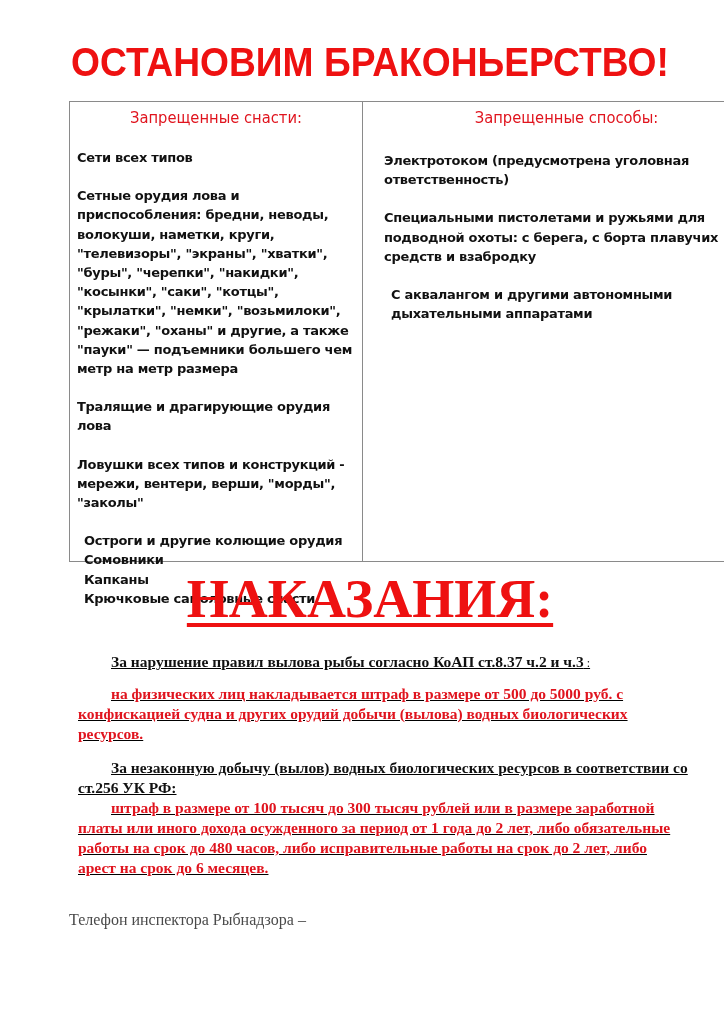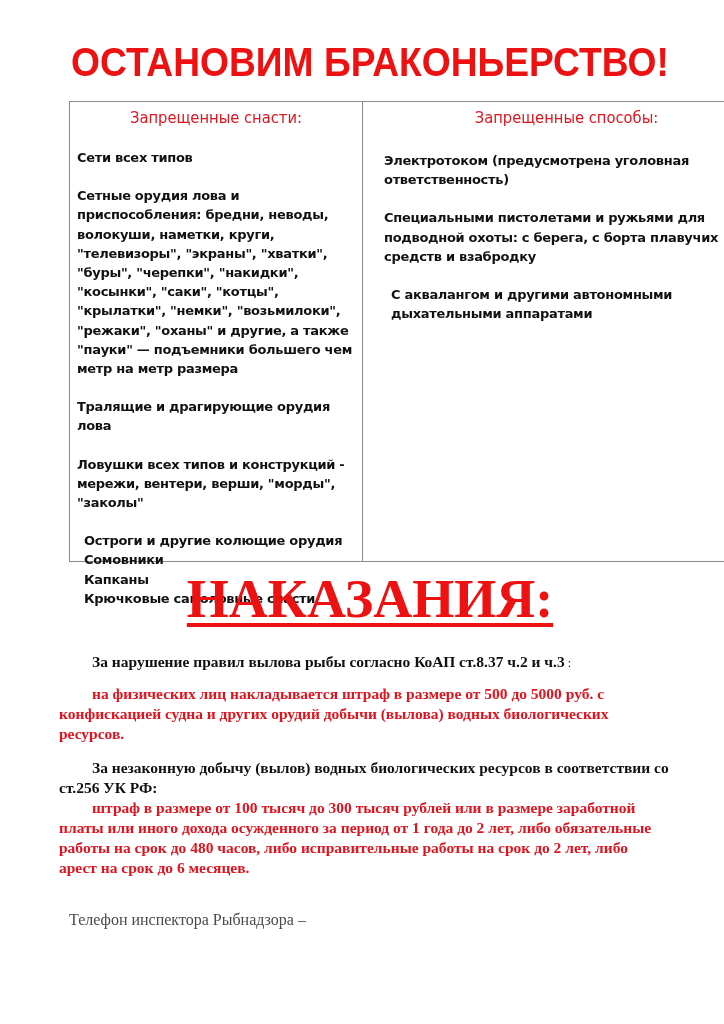--- a/index.html
+++ b/index.html
@@ -96,26 +96,27 @@
       font-weight: bold;
       font-size: 54px;
       color: #ee1111;
       text-decoration: underline;
       text-decoration-thickness: 4px;
       text-underline-offset: 6px;
       white-space: nowrap;
     }
     .penalty-block {
       position: absolute;
-      left: 59px;
+      left: 78px;
       width: 610px;
       font-family: "Liberation Serif", serif;
       font-weight: bold;
       font-size: 15.5px;
       line-height: 20px;
+      text-decoration: underline;
     }
     .law-text {
       color: #111;
       text-indent: 33px;
     }
     .law-text .small-colon {
       font-weight: normal;
       font-size: 12px;
     }
     .fine-text {

